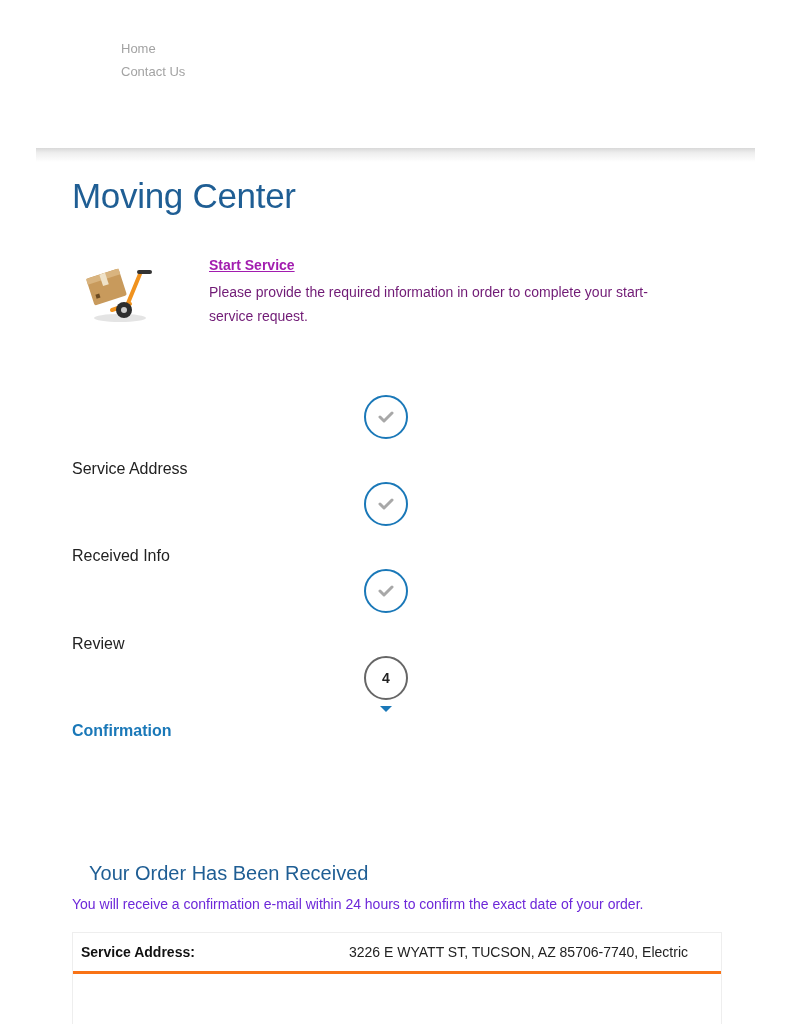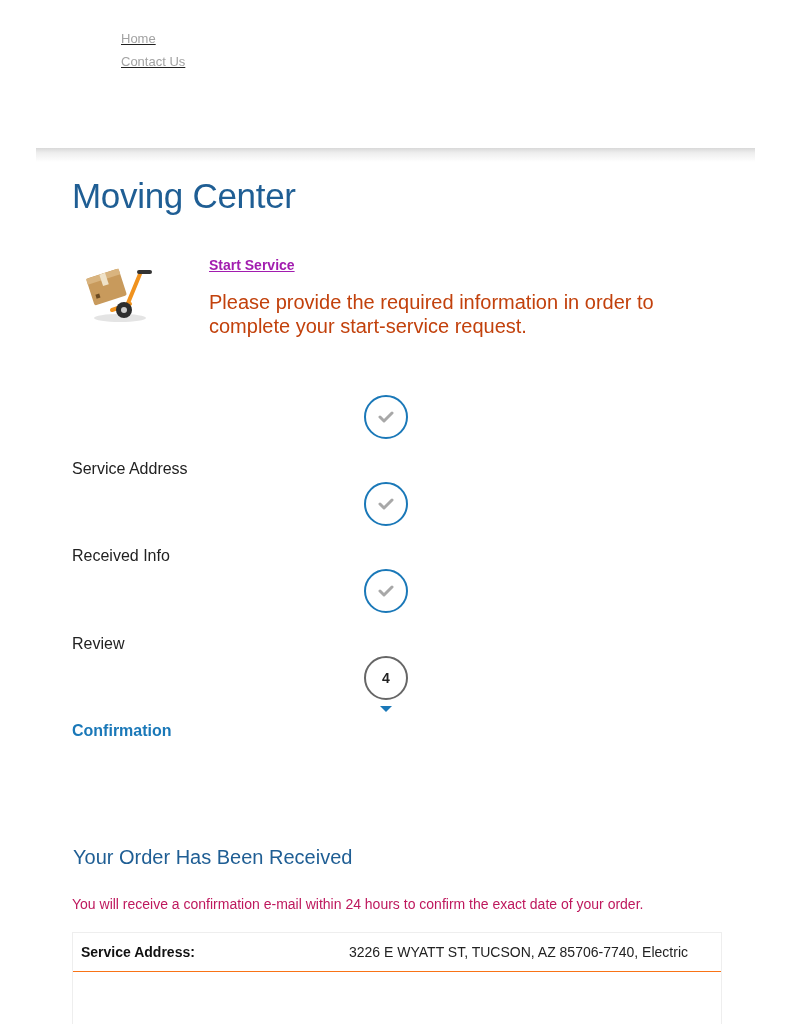--- a/index.html
+++ b/index.html
@@ -1,46 +1,46 @@
 <!DOCTYPE html>
 <html><head>
 <meta charset="utf-8">
 <style>
   html, body { margin: 0; padding: 0; }
   body {
     width: 791px; height: 1024px; overflow: hidden; background: #ffffff;
     font-family: "Liberation Sans", "DejaVu Sans", sans-serif; color: #222;
     position: relative;
   }
-  .topnav { position: absolute; left: 121px; top: 28px; text-decoration: underline; }
+  .topnav { position: absolute; left: 121px; top: 38px; }
   .topnav a { display: block; font-size: 13px; color: #a3a3a3; text-decoration: none; line-height: 22.5px; }
   .header-shadow {
     position: absolute; left: 36px; top: 148px; width: 719px; height: 14px;
     background: linear-gradient(to bottom, #d8d8d8 0%, #eeeeee 35%, #ffffff 100%);
   }
   .page-title { position: absolute; left: 72px; top: 176px; margin: 0; font-weight: normal; font-size: 35px; color: #1f5e94; letter-spacing: -0.3px; }
   .intro-icon { position: absolute; left: 82px; top: 258px; width: 76px; height: 66px; }
   .intro-heading { position: absolute; left: 209px; top: 257px; font-size: 14px; font-weight: bold; color: #a21caf; text-decoration: underline; }
-  .intro-text { position: absolute; left: 209px; top: 290px; width: 480px; font-size: 20px; line-height: 24px; color: #c2410c; }
+  .intro-text { position: absolute; left: 209px; top: 280px; width: 480px; font-size: 14px; line-height: 24px; color: #701a75; }
   .step-circle {
     position: absolute; left: 364px; width: 40px; height: 40px; border-radius: 50%;
     border: 2px solid #1a78b8; display: flex; align-items: center; justify-content: center; box-sizing: content-box;
   }
   .step-circle.current { border-color: #666; }
   .step-num { font-size: 14px; font-weight: bold; color: #222; }
   .step-label { position: absolute; left: 72px; font-size: 16px; color: #222; }
   .step-label.active { color: #1a78b8; font-weight: bold; }
   .step-caret {
     position: absolute; left: 380px; top: 706px; width: 0; height: 0;
     border-left: 6px solid transparent; border-right: 6px solid transparent; border-top: 6px solid #1a78b8;
   }
-  .order-title { position: absolute; left: 72px; top: 845px; margin: 1px; font-weight: normal; font-size: 20px; color: #1f5e94; }
-  .order-text { position: absolute; left: 72px; top: 896px; font-size: 14px; color: #be185d; }
+  .order-title { position: absolute; left: 72px; top: 845px; margin: 17px; font-weight: normal; font-size: 20px; color: #1f5e94; }
+  .order-text { position: absolute; left: 72px; top: 896px; font-size: 14px; color: #6d28d9; }
   .summary-table { position: absolute; left: 72px; top: 932px; width: 648px; border: 1px solid #eeeeee; border-bottom: none; }
-  .summary-row { display: flex; height: 38px; align-items: center; border-bottom: 1px solid #f97316; }
+  .summary-row { display: flex; height: 38px; align-items: center; border-bottom: 3px solid #f97316; }
   .summary-row.empty { height: 52px; border-bottom: none; }
   .summary-label { width: 268px; padding-left: 8px; font-size: 14px; font-weight: bold; color: #111; }
   .summary-value { font-size: 14px; color: #222; }
 </style>
 </head>
 <body>
 
 <nav class="topnav">
   <a href="#">Home</a>
   <a href="#">Contact Us</a>

